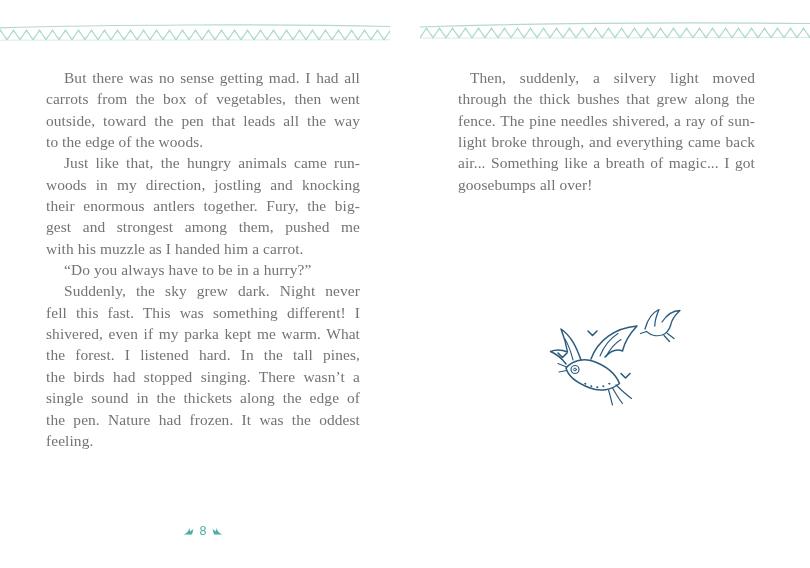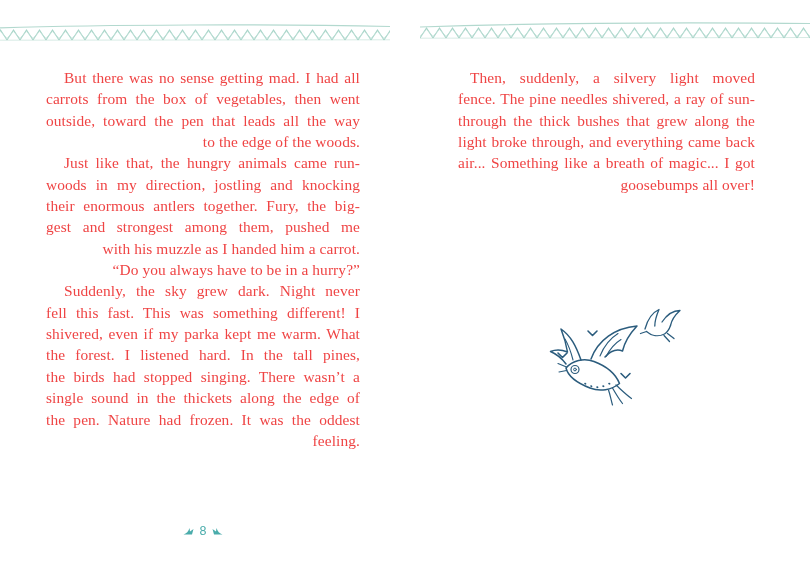--- a/index.html
+++ b/index.html
@@ -10,26 +10,26 @@
   .spread{position:absolute;inset:0;}
 
   
   .top-border{position:absolute;height:24px;}
   #border-left{left:-6px;top:23px;width:396px;}
   #border-right{left:420px;top:21px;width:392px;}
 
   
   .textblock{
     position:absolute;top:67px;font-size:15.4px;line-height:21.35px;
-    color:#ef4444;letter-spacing:0.1px;
+    color:#737373;letter-spacing:0.1px;
   }
   #left-text{left:46px;width:314px;}
   #right-text{left:458px;width:297px;}
   .para{margin:0;}
-  .ln{text-align:right;}
+  .ln{text-align:left;}
   .ln.j{text-align:justify;text-align-last:justify;}
   #left-text .ln.f{padding-left:18px;}
   #right-text .ln.f{padding-left:12px;}
 
   
   #illustration{position:absolute;left:543px;top:306px;width:140px;height:114px;}
 
   
   #folio{
     position:absolute;left:46px;top:522px;width:314px;height:18px;
@@ -90,22 +90,22 @@
       <div class="ln j">the birds had stopped singing. There wasn’t a</div>
       <div class="ln j">single sound in the thickets along the edge of</div>
       <div class="ln j">the pen. Nature had frozen. It was the oddest</div>
       <div class="ln">feeling.</div>
     </div>
   </div>
 
   <div id="right-text" class="textblock">
     <div class="para">
       <div class="ln j f">Then, suddenly, a silvery light moved</div>
+      <div class="ln j">through the thick bushes that grew along the</div>
       <div class="ln j">fence. The pine needles shivered, a ray of sun-</div>
-      <div class="ln j">through the thick bushes that grew along the</div>
       <div class="ln j">light broke through, and everything came back</div>
       <div class="ln j">air... Something like a breath of magic... I got</div>
       <div class="ln">goosebumps all over!</div>
     </div>
   </div>
 
   <svg id="illustration" width="140" height="114" viewBox="0 0 140 114" fill="none" stroke="#2b5c7d" stroke-width="1.5" stroke-linecap="round" stroke-linejoin="round">
 
     <path d="M38 54 C33 40 28 30 18 23 C22 33 23.5 40 24.5 46 C18.5 43.5 13.5 43 7.5 45.5 C14.5 48.5 19 52.5 23 58"></path>
     <path d="M30 54 C28 46 26 40 22 33" stroke-width="1.1"></path>

